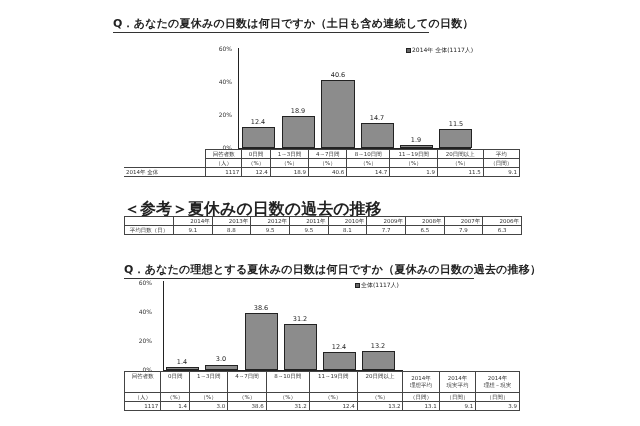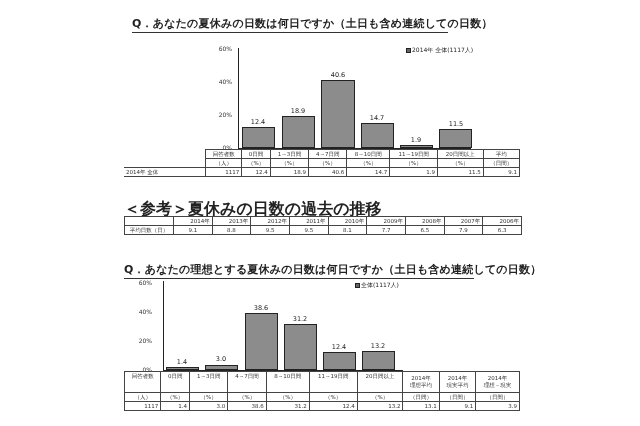--- a/index.html
+++ b/index.html
@@ -20,21 +20,21 @@
   table.grid { border-collapse:collapse; font-size:5.5px; color:#333; position:absolute; }
   table.grid td { border:1px solid #444; padding:0 2px; height:8px; line-height:8px; white-space:nowrap; }
   table.grid td.c { text-align:center; }
   table.grid td.r { text-align:right; }
   table.grid td.l { text-align:left; }
   table.grid td.noborder { border:none; }
 </style>
 </head>
 <body>
 
-<div class="abs title" style="left:132px; top:16px; width:316px;">Q．あなたの夏休みの日数は何日ですか（土日も含め連続しての日数）</div>
+<div class="abs title" style="left:113px; top:16px; width:316px;">Q．あなたの夏休みの日数は何日ですか（土日も含め連続しての日数）</div>
 
 <div id="chart1">
   <div class="abs ylabel" style="left:210px; top:45px;">60%</div>
   <div class="abs ylabel" style="left:210px; top:78px;">40%</div>
   <div class="abs ylabel" style="left:210px; top:111px;">20%</div>
   <div class="abs ylabel" style="left:210px; top:144px;">0%</div>
   <div class="abs axis-y" style="left:238px; top:48px; height:100px;"></div>
   <div class="abs axis-x" style="left:238px; top:148px; width:233px;"></div>
 
   <div class="abs legend" style="left:406px; top:46px;">
@@ -122,21 +122,21 @@
     <td class="c">9.5</td>
     <td class="c">8.1</td>
     <td class="c">7.7</td>
     <td class="c">6.5</td>
     <td class="c">7.9</td>
     <td class="c">6.3</td>
   </tr>
 </tbody>
   </table>
 
-<div class="abs title" style="left:124px; top:262px; width:350px;">Q．あなたの理想とする夏休みの日数は何日ですか（土日も含め連続しての日数）</div>
+<div class="abs title" style="left:124px; top:262px; width:350px;">Q．あなたの理想とする夏休みの日数は何日ですか（夏休みの日数の過去の推移）</div>
 
 <div id="chart2">
   <div class="abs ylabel" style="left:130px; top:279px;">60%</div>
   <div class="abs ylabel" style="left:130px; top:308px;">40%</div>
   <div class="abs ylabel" style="left:130px; top:337px;">20%</div>
   <div class="abs ylabel" style="left:130px; top:366px;">0%</div>
   <div class="abs axis-y" style="left:163px; top:281px; height:89px;"></div>
   <div class="abs axis-x" style="left:163px; top:370px; width:240px;"></div>
 
   <div class="abs legend" style="left:355px; top:281px;">

